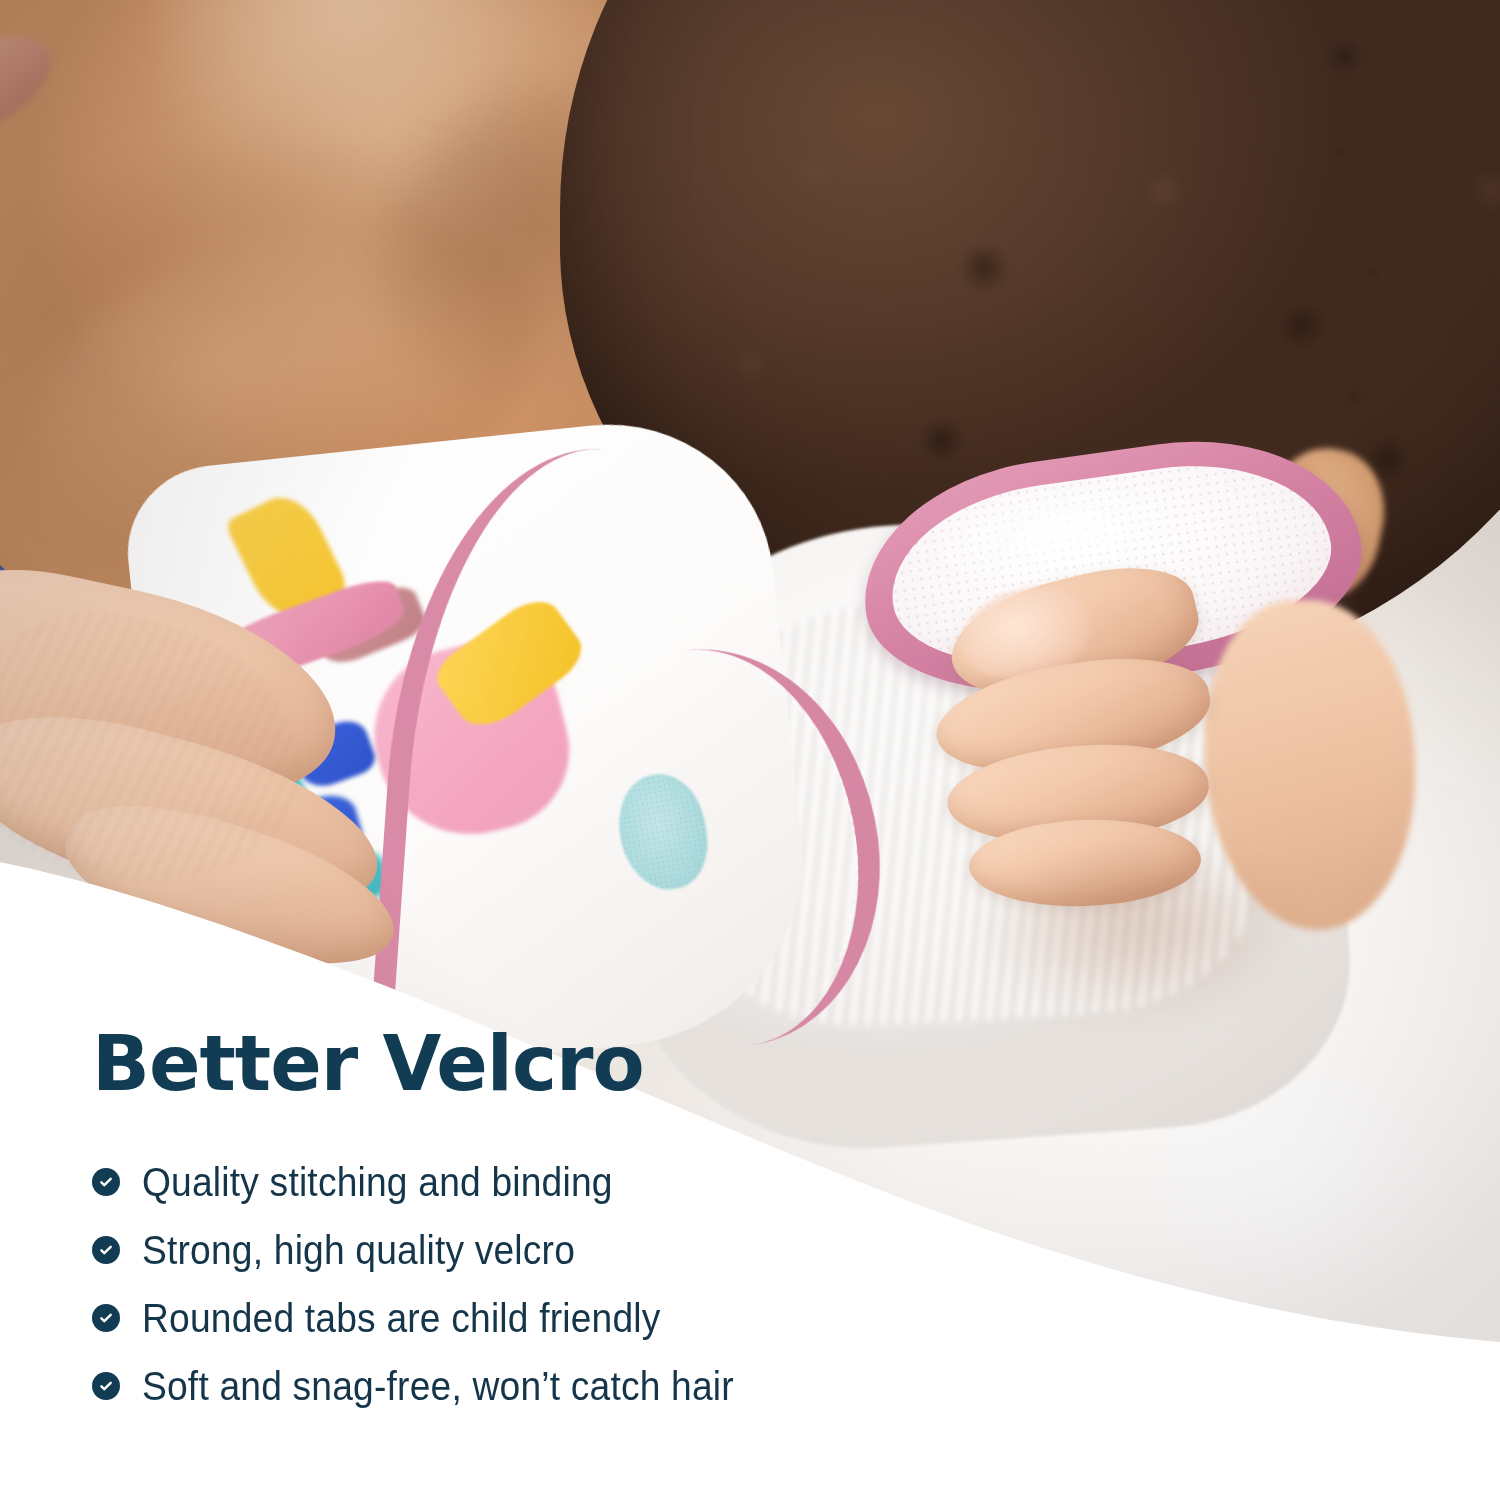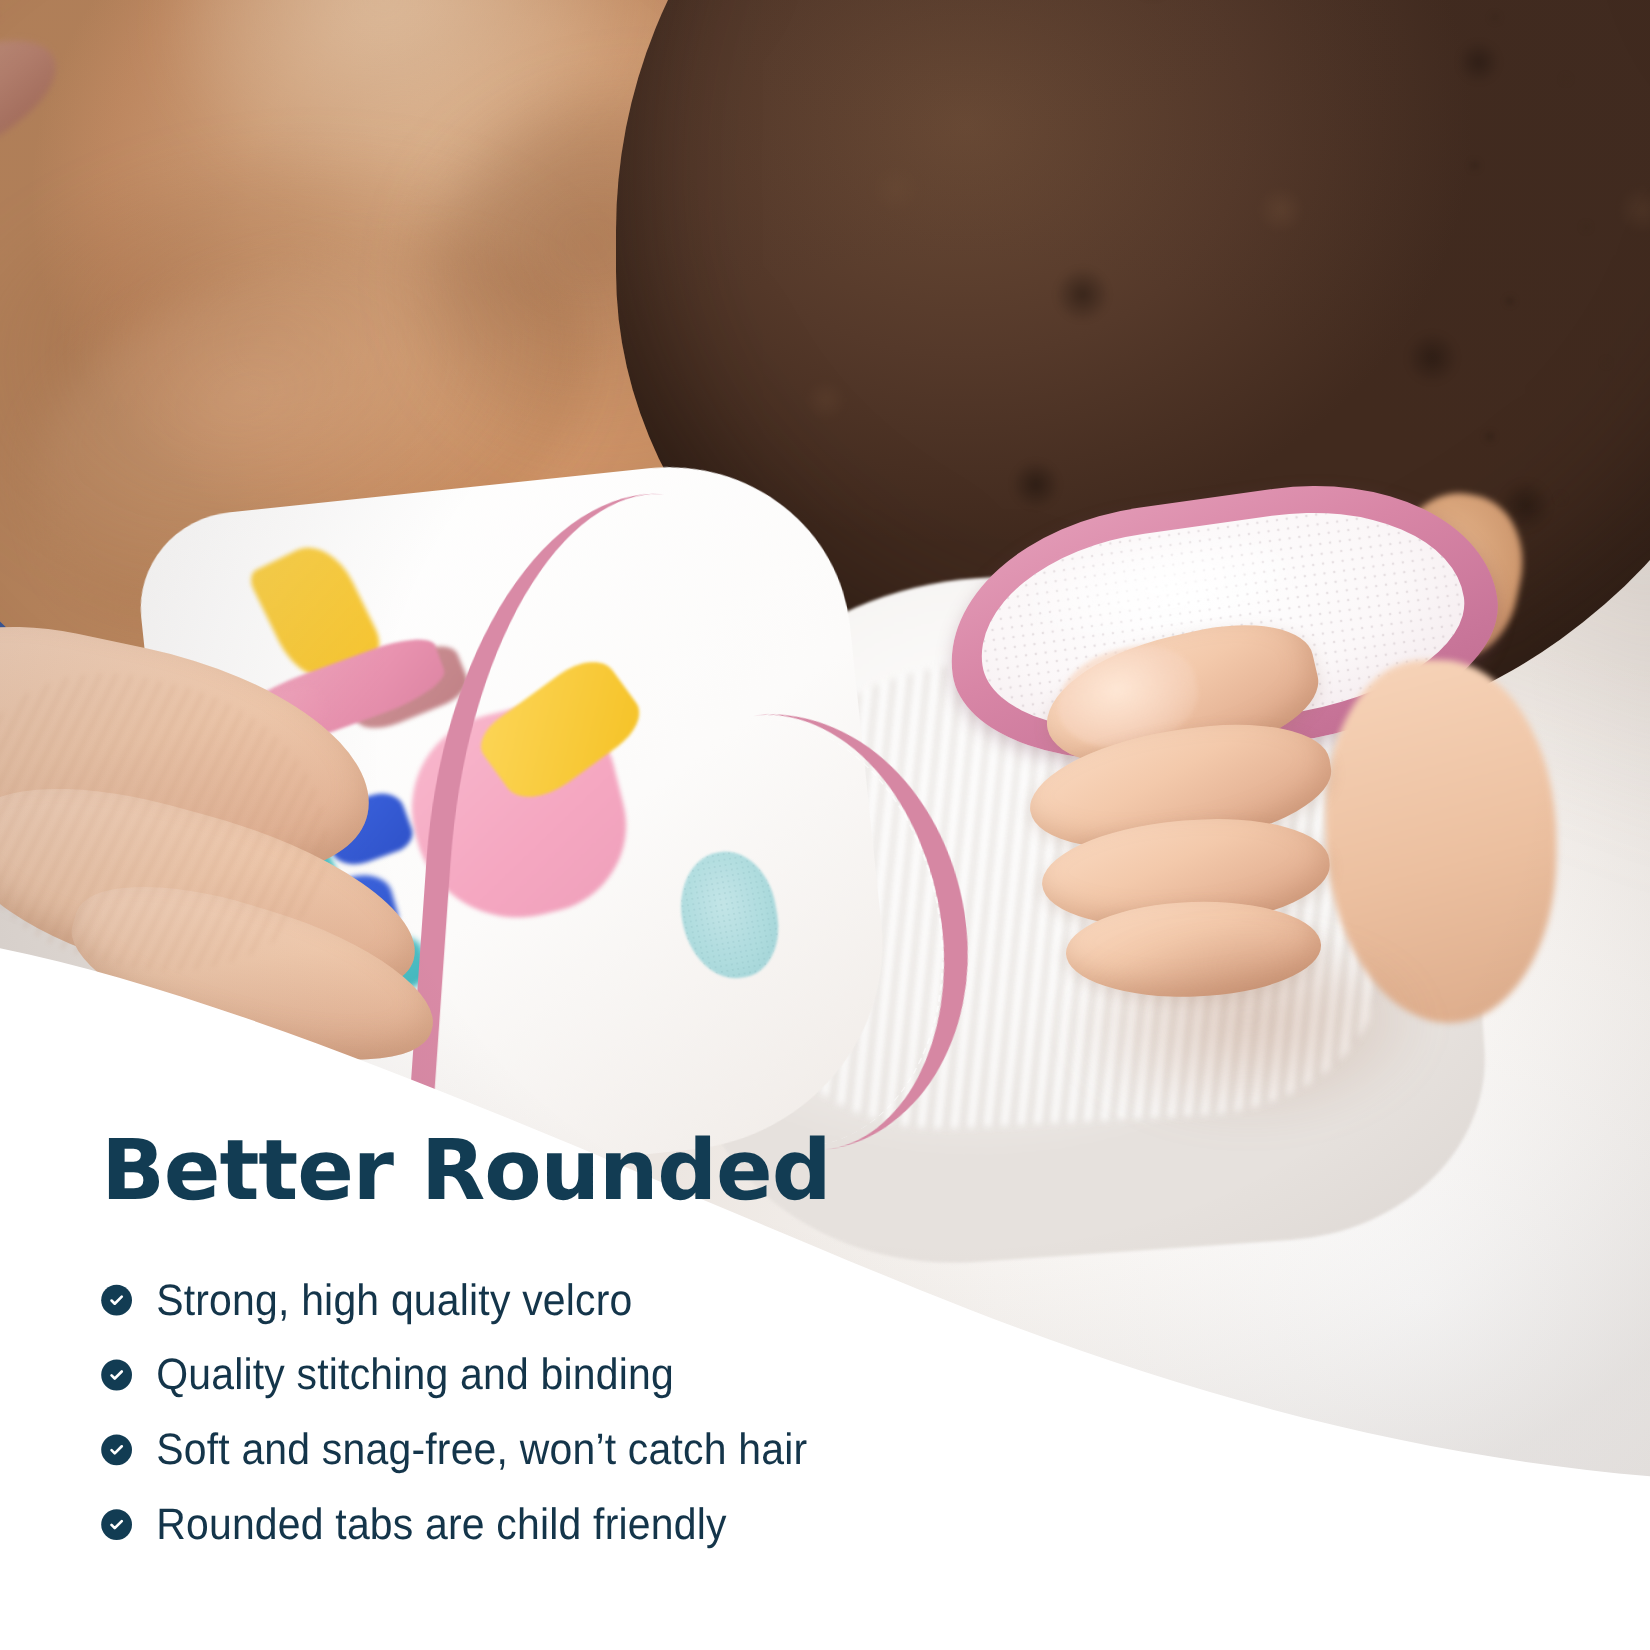--- a/index.html
+++ b/index.html
@@ -539,57 +539,57 @@
   </div>
 
   <div class="panel">
     <svg viewBox="0 0 1500 1500" preserveAspectRatio="none" aria-hidden="true">
       <path d="M 0,862 C 260,915 600,1080 880,1190 C 1100,1276 1300,1325 1500,1342 L 1500,1500 L 0,1500 Z" fill="#ffffff"></path>
     </svg>
   </div>
 
   <div class="content">
 
-    <div class="title">Better Rounded</div>
+    <div class="title">Better Velcro</div>
 
     <ul class="features">
+
+      <li class="feat">
+        <span class="badge">
+          <svg width="16" height="16" viewBox="0 0 16 16">
+            <path d="M3.4 8.3 L6.3 11.2 L12.7 4.8" fill="none" stroke="#ffffff" stroke-width="2.4" stroke-linecap="round" stroke-linejoin="round"></path>
+          </svg>
+        </span>
+        <span class="feat-label">Quality stitching and binding</span>
+      </li>
 
       <li class="feat">
         <span class="badge">
           <svg width="16" height="16" viewBox="0 0 16 16">
             <path d="M3.4 8.3 L6.3 11.2 L12.7 4.8" fill="none" stroke="#ffffff" stroke-width="2.4" stroke-linecap="round" stroke-linejoin="round"></path>
           </svg>
         </span>
         <span class="feat-label">Strong, high quality velcro</span>
       </li>
 
+
       <li class="feat">
         <span class="badge">
           <svg width="16" height="16" viewBox="0 0 16 16">
             <path d="M3.4 8.3 L6.3 11.2 L12.7 4.8" fill="none" stroke="#ffffff" stroke-width="2.4" stroke-linecap="round" stroke-linejoin="round"></path>
           </svg>
         </span>
-        <span class="feat-label">Quality stitching and binding</span>
+        <span class="feat-label">Rounded tabs are child friendly</span>
       </li>
-
 
       <li class="feat">
         <span class="badge">
           <svg width="16" height="16" viewBox="0 0 16 16">
             <path d="M3.4 8.3 L6.3 11.2 L12.7 4.8" fill="none" stroke="#ffffff" stroke-width="2.4" stroke-linecap="round" stroke-linejoin="round"></path>
           </svg>
         </span>
         <span class="feat-label">Soft and snag-free, won’t catch hair</span>
       </li>
 
-      <li class="feat">
-        <span class="badge">
-          <svg width="16" height="16" viewBox="0 0 16 16">
-            <path d="M3.4 8.3 L6.3 11.2 L12.7 4.8" fill="none" stroke="#ffffff" stroke-width="2.4" stroke-linecap="round" stroke-linejoin="round"></path>
-          </svg>
-        </span>
-        <span class="feat-label">Rounded tabs are child friendly</span>
-      </li>
-
     </ul>
   </div>
 
 </div>
 
 </body></html>

